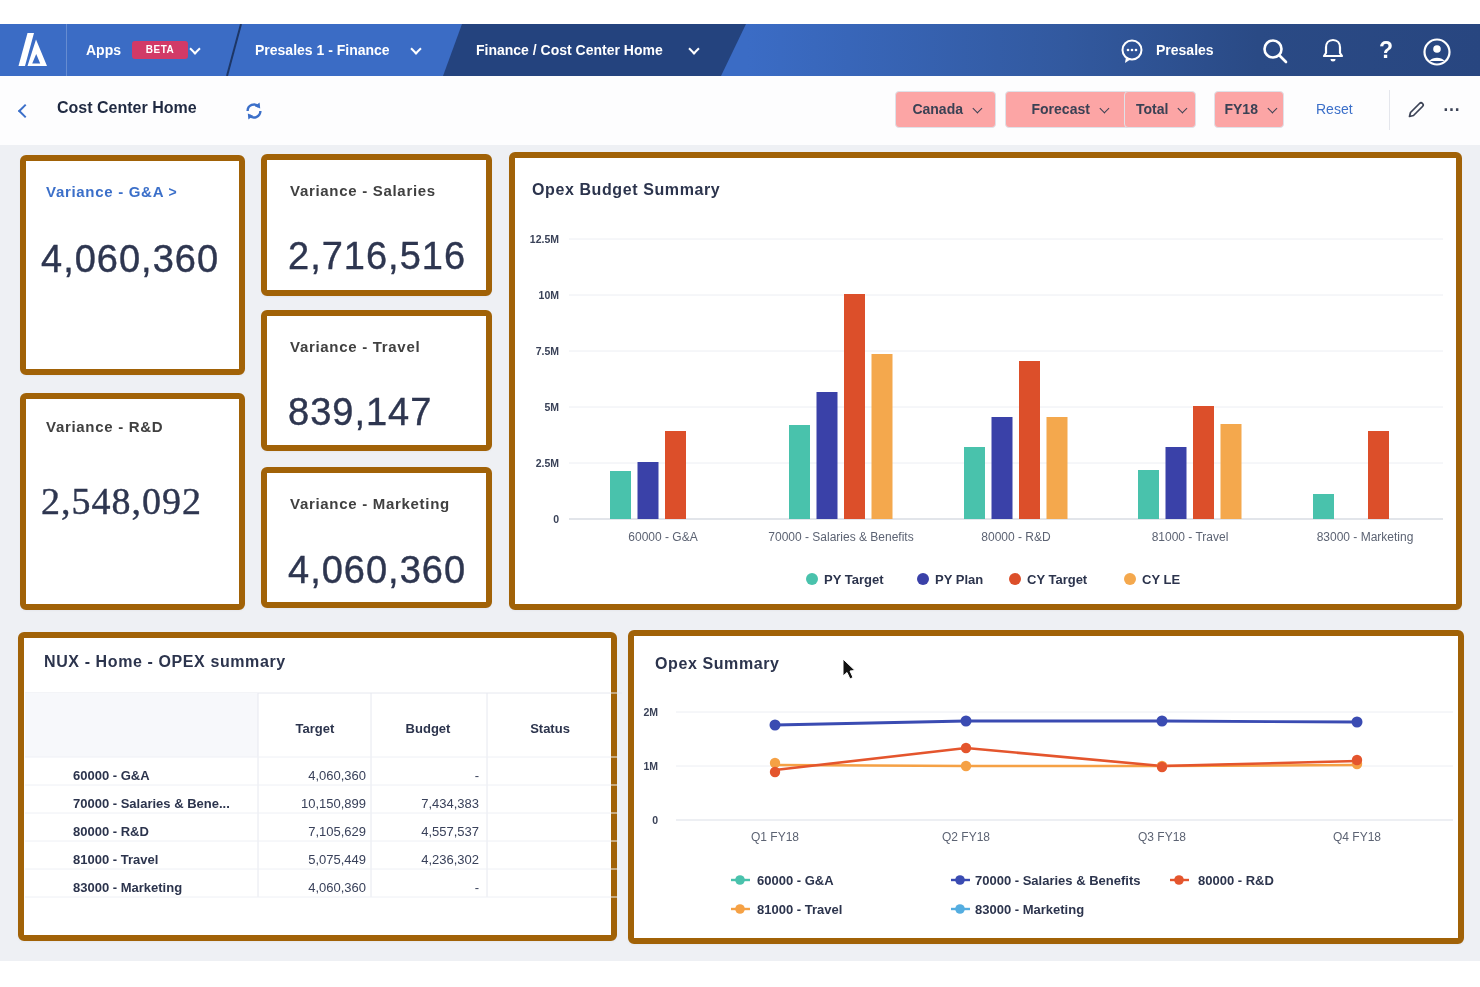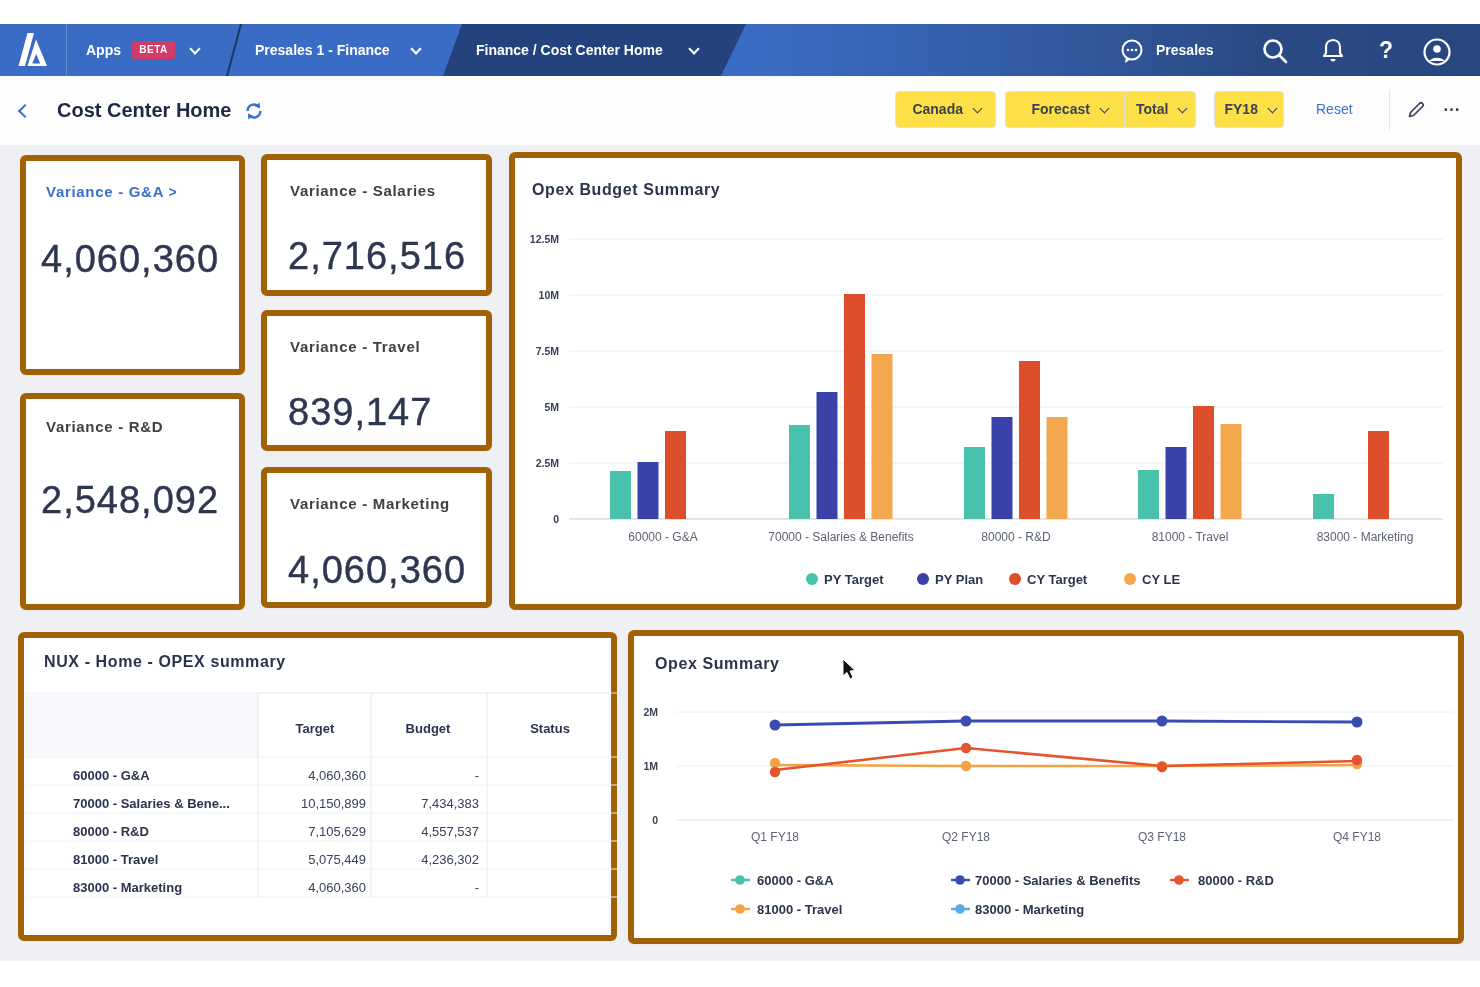--- a/index.html
+++ b/index.html
@@ -6,40 +6,40 @@
   body{width:1480px;height:987px;position:relative;background:#fff;
        font-family:"Liberation Sans", sans-serif;overflow:hidden;}
   .abs{position:absolute;}
   
   #nav{top:24px;left:0;width:1480px;height:52px;
        background:linear-gradient(90deg,#3b6cc5 0,#3b6cc5 50.5%,#32599f 72%,#2a4a85 85%,#284680 100%);}
   #nav .logo{left:18px;top:9px;}
   #nav .vdiv{left:66px;top:0;width:1px;height:52px;background:rgba(255,255,255,0.22);}
   .navtxt{color:#fff;font-size:14px;font-weight:700;line-height:52px;}
   #apps{left:86px;top:0;}
-  #beta{left:132px;top:17px;width:43px;height:18px;background:#d23a67;border-radius:3px;
+  #beta{left:132px;top:17px;width:56px;height:18px;background:#d23a67;border-radius:3px;
         color:#fff;font-size:10px;font-weight:700;text-align:center;line-height:18px;letter-spacing:.5px;}
   .chev{border:solid #fff;border-width:0 2px 2px 0;display:inline-block;padding:3px;
         transform:rotate(45deg);}
   #chev1{left:191px;top:21px;}
   #slash1{left:226px;top:0px;width:16px;height:52px;overflow:hidden;}
   #presales{left:255px;top:0;}
   #chev2{left:412px;top:21px;}
   #darktab{left:440px;top:0;width:310px;height:52px;background:#24437e;
            clip-path:polygon(22px 0,306px 0,281px 52px,3px 52px);}
   #fintxt{left:476px;top:0;}
   #chev3{left:690px;top:21px;}
   .navicon{top:13px;}
   #feedbacktxt{left:1156px;top:0;font-size:14px;}
   
   #subhdr{top:76px;left:0;width:1480px;height:69px;background:#fdfdfe;}
   #backchev{left:20px;top:30px;border:solid #3b6fc9;border-width:0 2px 2px 0;
             display:inline-block;padding:4px;transform:rotate(135deg);}
-  #pagetitle{left:57px;top:23px;font-size:20px;font-weight:700;color:#1f2941;}
-  .fbtn{height:37px;top:15px;background:#fde047;border:1px solid #dfe2e9;border-radius:4px;
+  #pagetitle{left:57px;top:23px;font-size:16px;font-weight:700;color:#1f2941;}
+  .fbtn{height:37px;top:15px;background:#fca5a5;border:1px solid #dfe2e9;border-radius:4px;
         color:#3a4154;font-size:14px;font-weight:600;line-height:35px;text-align:center;box-sizing:border-box;}
   .fbtn .dchev{border:solid #3a4154;border-width:0 1.7px 1.7px 0;display:inline-block;
         padding:2.8px;transform:rotate(45deg) translateY(-3px);margin-left:9px;}
   #reset{left:1316px;top:15px;line-height:37px;color:#3b6fc9;font-size:14px;font-weight:400;}
   #hdrvdiv{left:1389px;top:14px;width:1px;height:40px;background:#e4e6ec;}
   
   #content{top:145px;left:0;width:1480px;height:816px;background:#eef0f4;}
   .card{position:absolute;background:#fff;border:6px solid #a16207;border-radius:6px;
         box-shadow:0 1px 2px rgba(40,50,80,0.04);box-sizing:border-box;}
   .kpi-title{position:absolute;left:20px;font-size:15px;font-weight:600;color:#404040;letter-spacing:0.7px;}
@@ -113,21 +113,21 @@
   </div>
 
   <div id="content" class="abs">
 
     <div class="card" style="left:20px;top:10px;width:225px;height:220px;">
       <div class="kpi-title blue" style="top:22px;">Variance - G&amp;A <span style="font-size:14px;">&gt;</span></div>
       <div class="kpi-num" style="top:77px;">4,060,360</div>
     </div>
     <div class="card" style="left:20px;top:248px;width:225px;height:217px;">
       <div class="kpi-title" style="top:19px;">Variance - R&amp;D</div>
-      <div class="kpi-num" style="top:80px;">2,548,092</div>
+      <div class="kpi-num" style="top:80px;font-family:Liberation Serif, serif;">2,548,092</div>
     </div>
     <div class="card" style="left:261px;top:9px;width:231px;height:142px;">
       <div class="kpi-title" style="left:23px;top:22px;">Variance - Salaries</div>
       <div class="kpi-num" style="left:21px;top:75px;">2,716,516</div>
     </div>
     <div class="card" style="left:261px;top:165px;width:231px;height:141px;">
       <div class="kpi-title" style="left:23px;top:22px;">Variance - Travel</div>
       <div class="kpi-num" style="left:21px;top:75px;">839,147</div>
     </div>
     <div class="card" style="left:261px;top:322px;width:231px;height:141px;">

